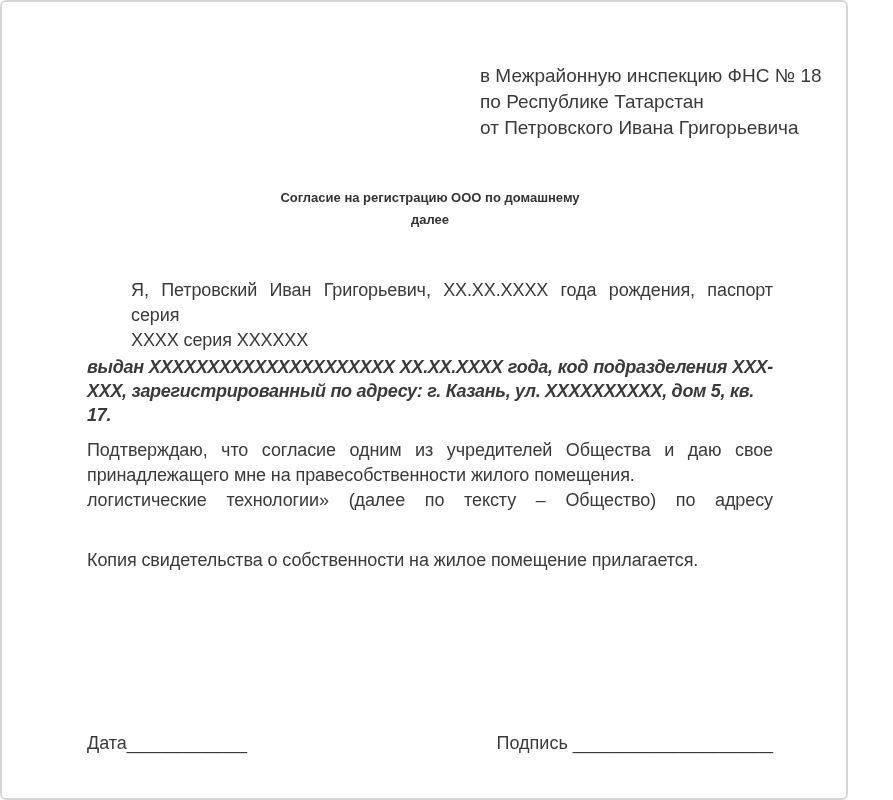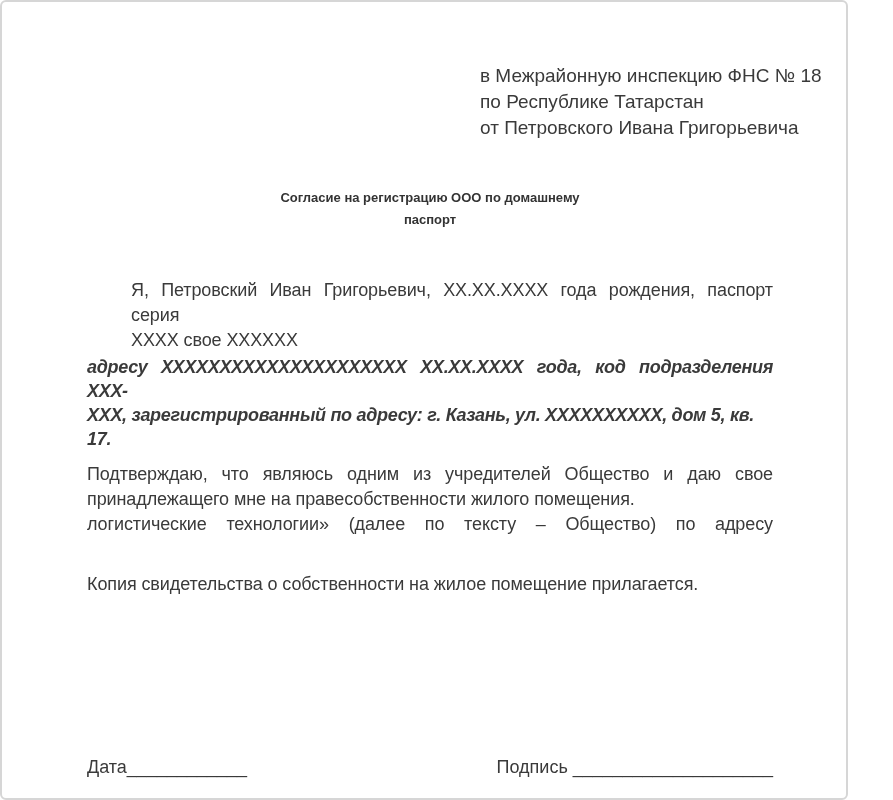--- a/index.html
+++ b/index.html
@@ -73,35 +73,35 @@
   <div class="content">
 
     <div class="addressee">
       <div class="hline">в Межрайонную инспекцию ФНС № 18</div>
       <div class="hline">по Республике Татарстан</div>
       <div class="hline">от Петровского Ивана Григорьевича</div>
     </div>
 
     <div class="doc-title">
       <div class="ln">Согласие на регистрацию ООО по домашнему</div>
-      <div class="ln">паспорт</div>
+      <div class="ln">далее</div>
     </div>
 
     <div class="para para-intro">
       <div class="ln jf">Я, Петровский Иван Григорьевич, XX.XX.XXXX года рождения, паспорт серия</div>
-      <div class="ln">XXXX свое XXXXXX</div>
+      <div class="ln">XXXX серия XXXXXX</div>
     </div>
 
     <div class="para para-passport">
-      <div class="ln jf">адресу XXXXXXXXXXXXXXXXXXXXX XX.XX.XXXX года, код подразделения XXX-</div>
+      <div class="ln jf">выдан XXXXXXXXXXXXXXXXXXXXX XX.XX.XXXX года, код подразделения XXX-</div>
       <div class="ln">XXX, зарегистрированный по адресу: г. Казань, ул. XXXXXXXXXX, дом 5, кв. 17.</div>
     </div>
 
     <div class="para para-confirm">
-      <div class="ln jf">Подтверждаю, что являюсь одним из учредителей Общество  и даю свое</div>
+      <div class="ln jf">Подтверждаю, что согласие одним из учредителей Общества  и даю свое</div>
       <div class="ln">принадлежащего мне на правесобственности жилого помещения.</div>
       <div class="ln jf">логистические технологии» (далее по тексту – Общество) по адресу</div>
     </div>
 
     <div class="para para-attachment">
       <div class="ln">Копия свидетельства о собственности на жилое помещение прилагается.</div>
     </div>
 
     <div class="footer">
       <div class="sig">Дата____________</div>

